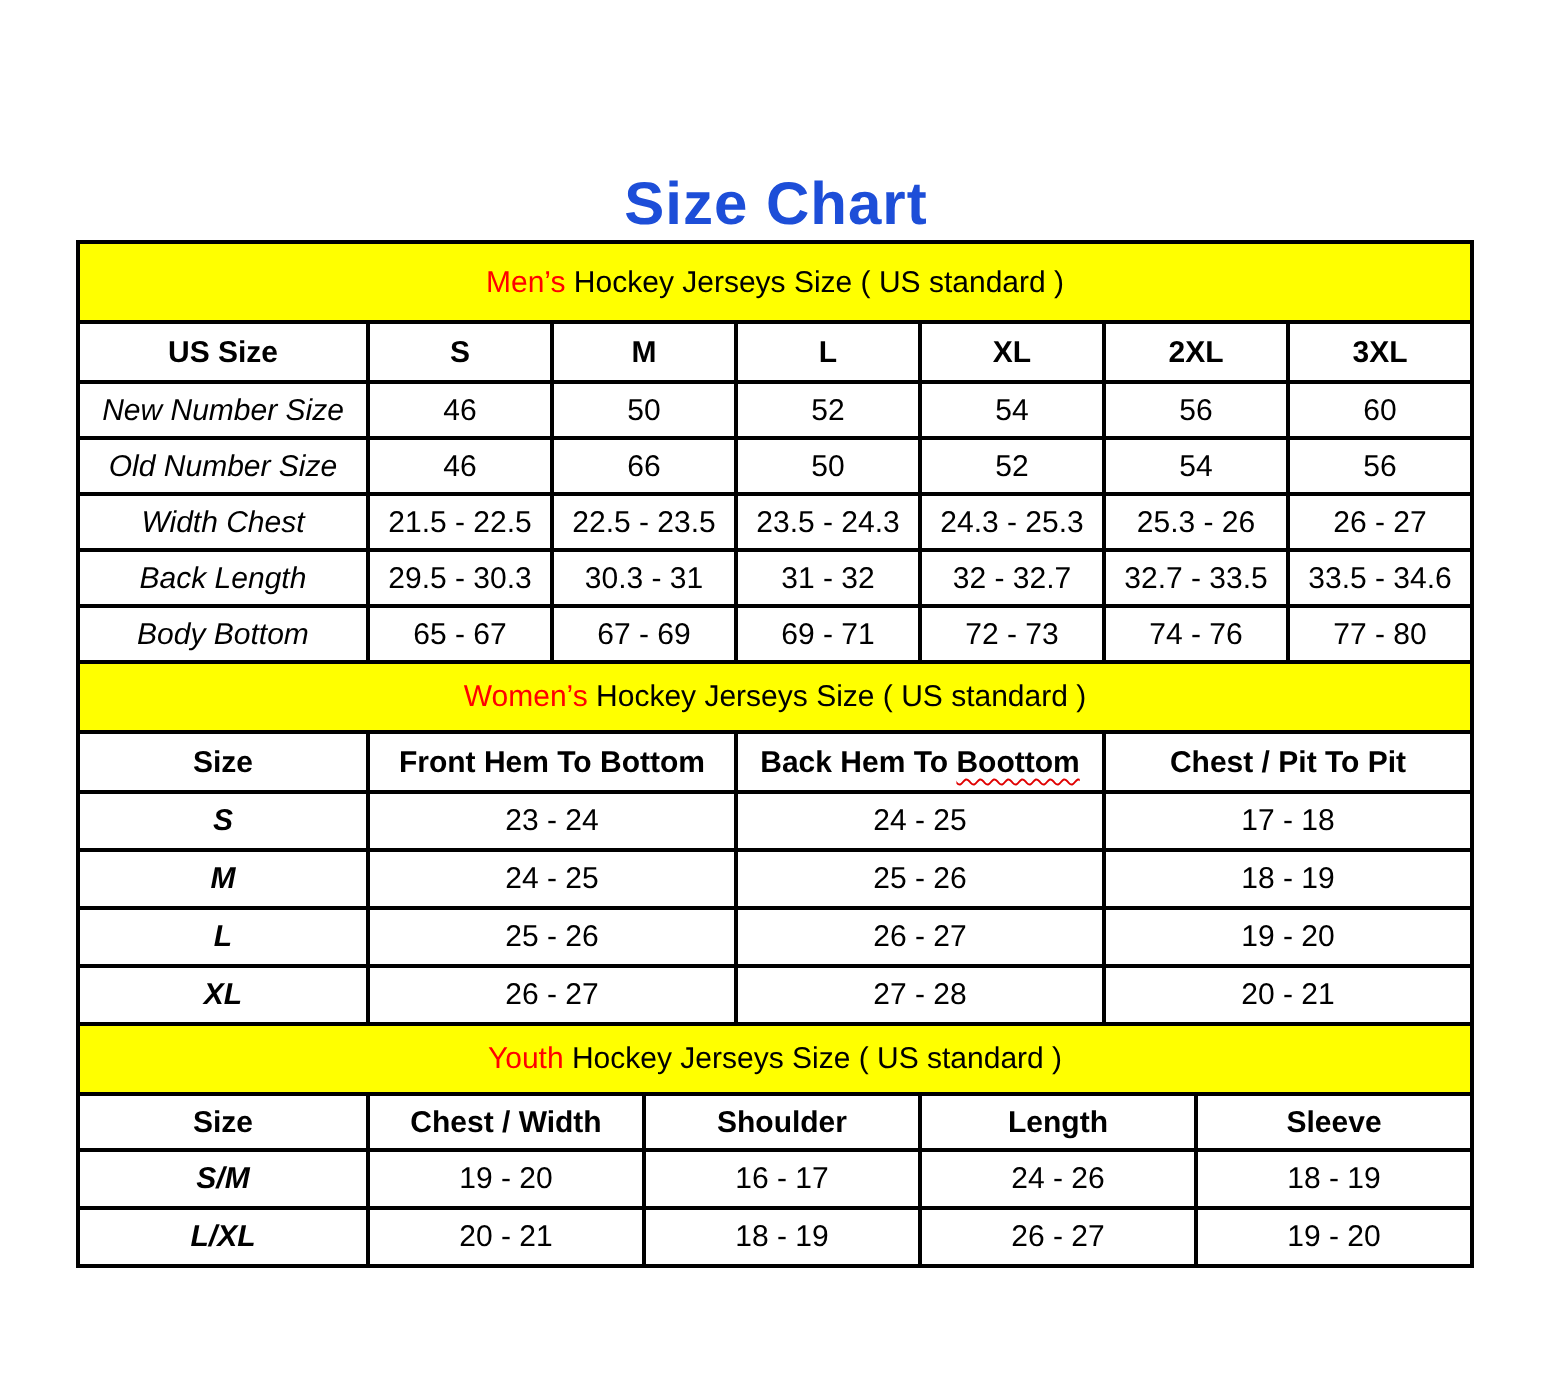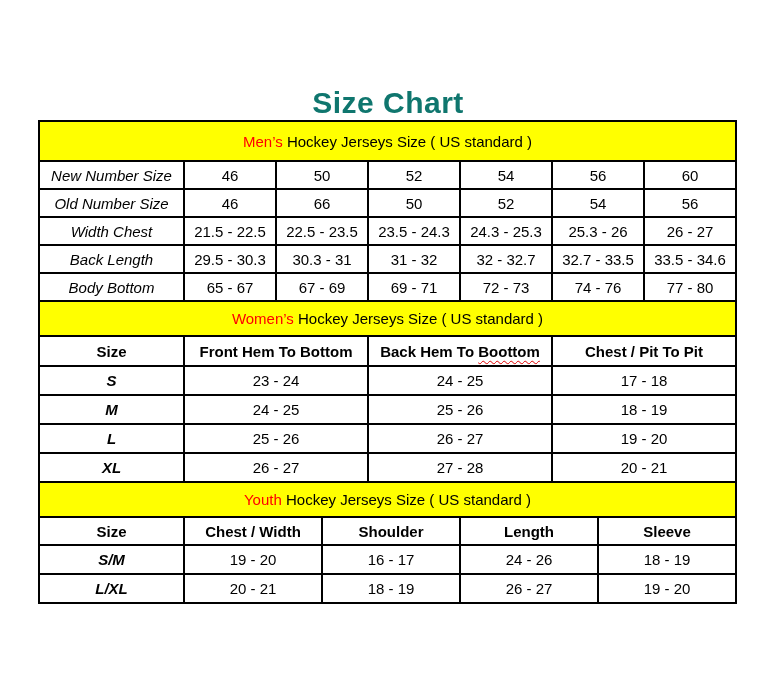--- a/index.html
+++ b/index.html
@@ -12,21 +12,21 @@
     color: #000000;
   }
   .page-title {
     position: absolute;
     top: 66px; left: 0;
     width: 776px;
     text-align: center;
     font-size: 30px;
     line-height: 34px;
     font-weight: bold;
-    color: #0f766e;
+    color: #1d4ed8;
     letter-spacing: 0.5px;
   }
   .tables-wrap {
     position: absolute;
     top: 120px; left: 38px;
     width: 705px;
   }
   table.size-table {
     border-collapse: collapse;
     table-layout: fixed;
@@ -89,20 +89,29 @@
         <col>
         <col>
         <col>
         <col>
         <col>
       </colgroup>
       <tbody>
         <tr class="banner-row">
           <td colspan="7" class="section-banner"><span class="banner-accent">Men’s</span> <span>Hockey Jerseys Size ( US standard )</span></td>
         </tr>
+        <tr class="header-row">
+          <th>US Size</th>
+          <th>S</th>
+          <th>M</th>
+          <th>L</th>
+          <th>XL</th>
+          <th>2XL</th>
+          <th>3XL</th>
+        </tr>
         <tr class="data-row">
           <td class="row-label">New Number Size</td>
           <td>46</td>
           <td>50</td>
           <td>52</td>
           <td>54</td>
           <td>56</td>
           <td>60</td>
         </tr>
         <tr class="data-row">

